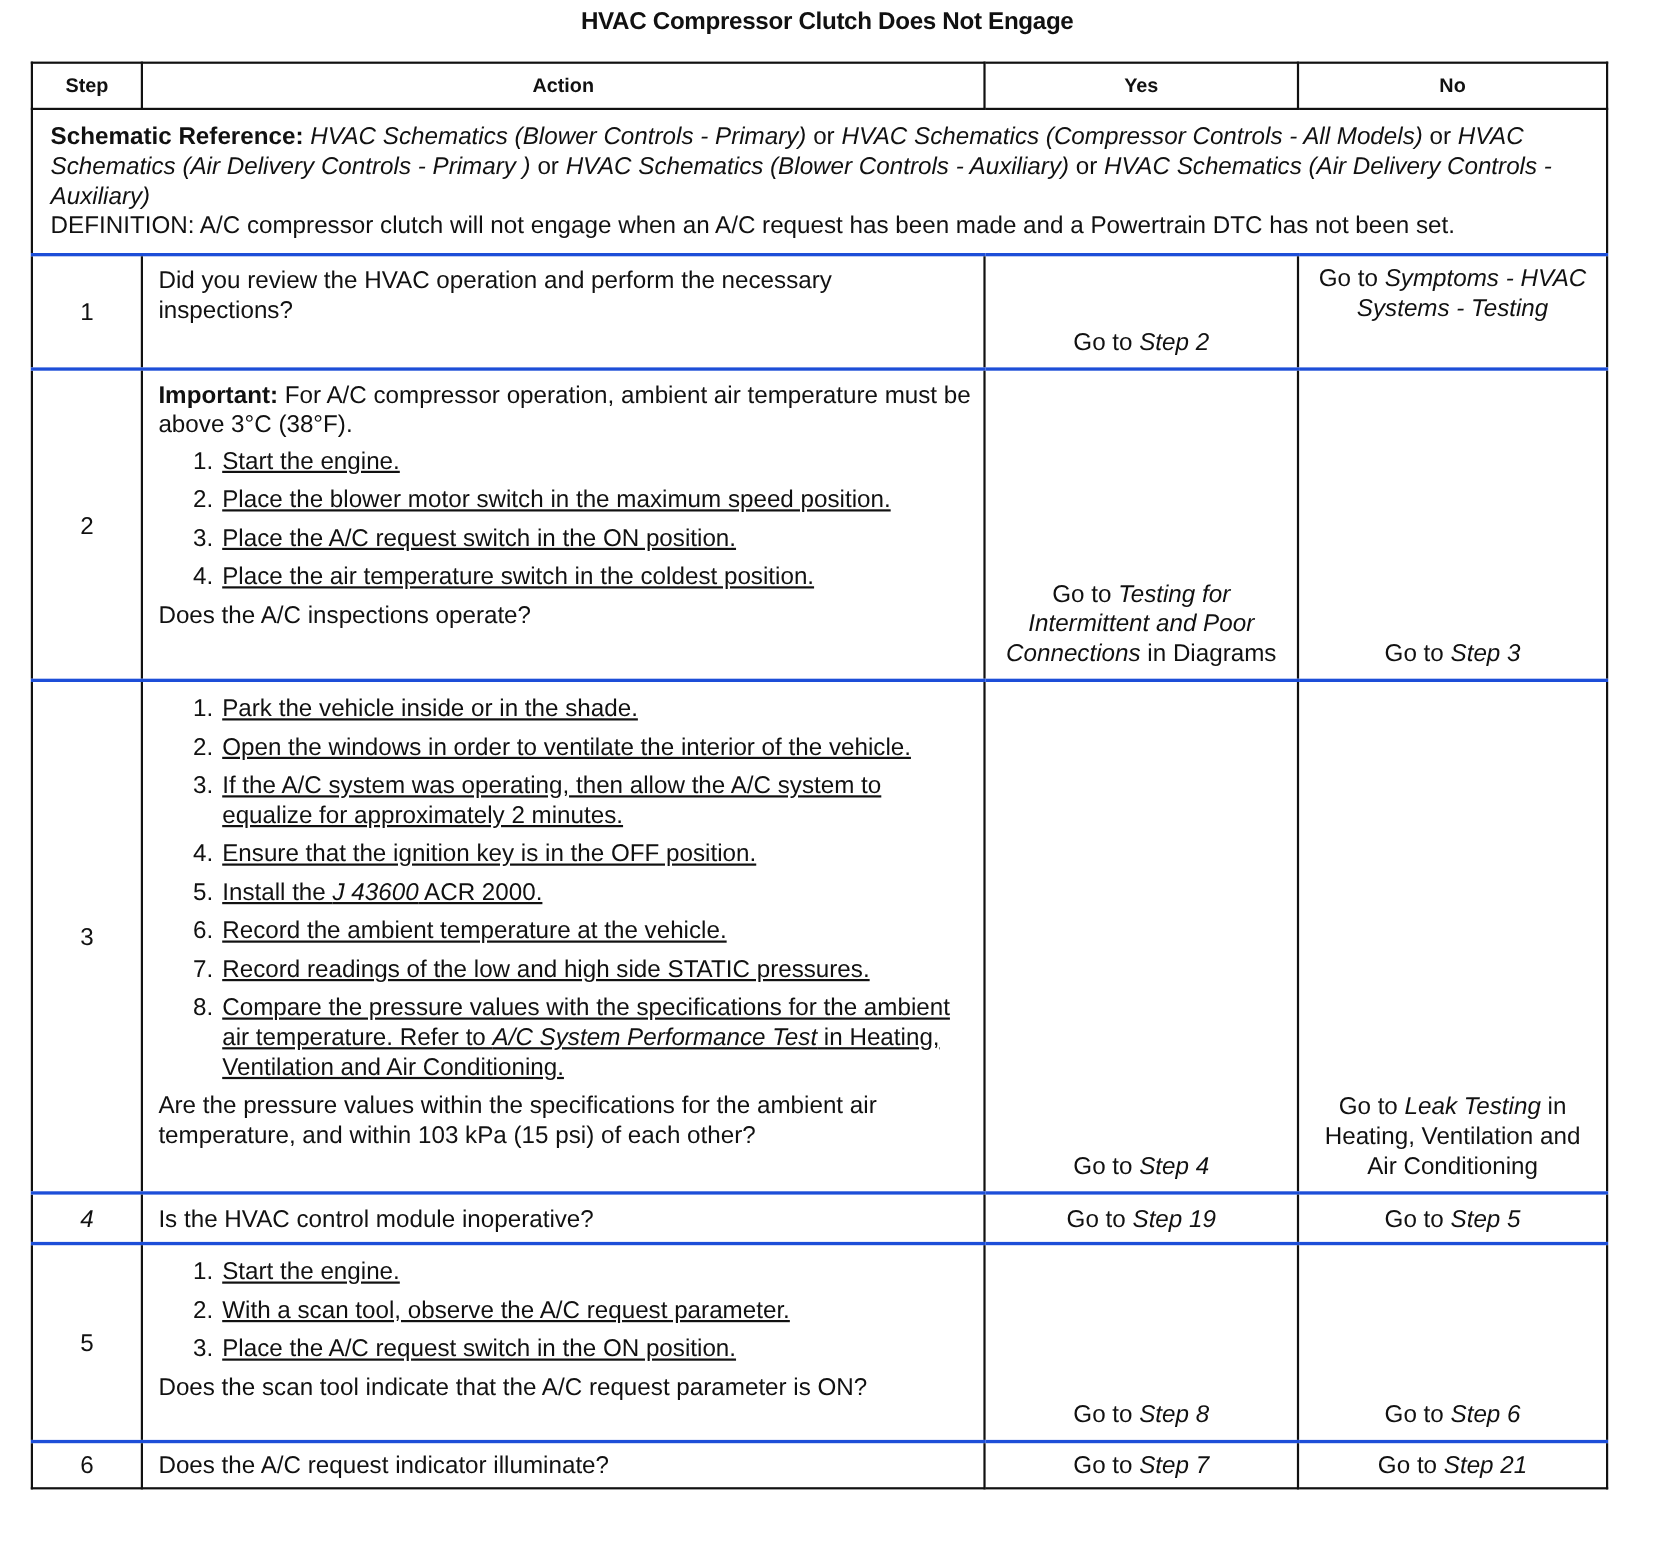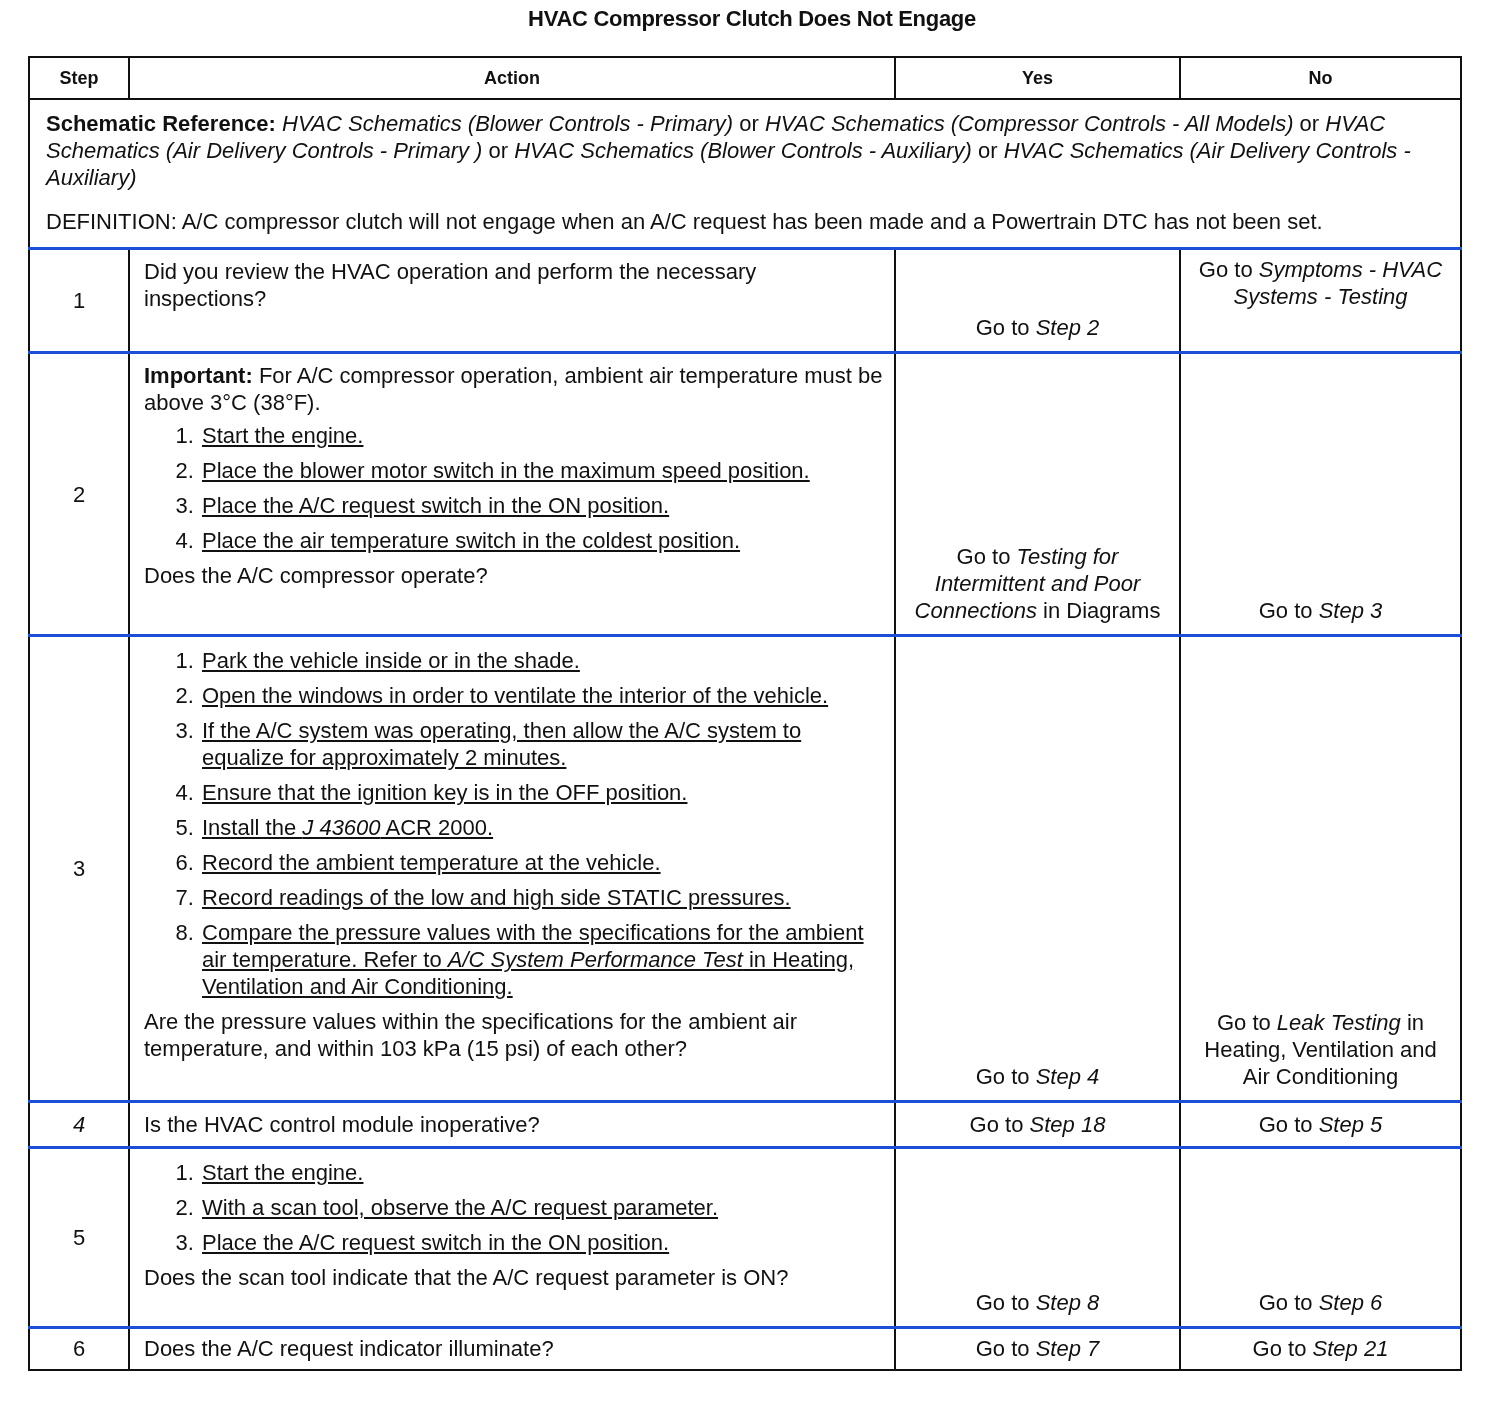--- a/index.html
+++ b/index.html
@@ -23,21 +23,21 @@
   col.c-step { width: 100px; }
   col.c-action { width: 766px; }
   col.c-yes { width: 285px; }
   col.c-no { width: 281px; }
   th { font-weight: bold; font-size: 18px; height: 40px; vertical-align: middle !important; }
   td.step { text-align: center; vertical-align: middle !important; }
   td.step.ital { font-style: italic; }
   td.action { padding: 8px 10px 10px 14px !important; vertical-align: top !important; }
   td.yes, td.no { text-align: center; padding: 8px 8px 10px 8px !important; }
   td.schem { padding: 10px 16px 12px 16px !important; vertical-align: top !important; }
-  .schem-p { margin: 0 0 17px 0; }
+  .schem-p { margin: 0 0 0 0; }
   .def-p { margin: 0; }
   b { font-weight: bold; }
   i { font-style: italic; }
   ol { margin: 6px 0 6px 0; padding-left: 56px; text-decoration: underline; }
   ol li { margin: 0 0 8px 0; padding-left: 2px; }
   .q { margin: 0; }
   .top-q { margin: 0 0 0 0; }
 </style>
 </head>
 <body>
@@ -97,21 +97,21 @@
       <td class="action">
         <p class="q">
           <b>Important:</b><span> For A/C compressor operation, ambient air temperature must be above 3°C (38°F).</span>
         </p>
         <ol>
           <li>Start the engine.</li>
           <li>Place the blower motor switch in the maximum speed position.</li>
           <li>Place the A/C request switch in the ON position.</li>
           <li>Place the air temperature switch in the coldest position.</li>
         </ol>
-        <p class="q">Does the A/C compressor operate?</p>
+        <p class="q">Does the A/C inspections operate?</p>
       </td>
       <td class="yes">
         <span>Go to </span><i>Testing for Intermittent and Poor Connections</i><span> in Diagrams</span>
       </td>
       <td class="no">
         <span>Go to </span><i>Step 3</i>
       </td>
     </tr>
 
     <tr class="sep" style="height:466px">
@@ -136,21 +136,21 @@
         <span>Go to </span><i>Leak Testing</i><span> in Heating, Ventilation and Air Conditioning</span>
       </td>
     </tr>
 
     <tr class="sep" style="height:46px">
       <td class="step ital">4</td>
       <td class="action" style="vertical-align:middle !important;padding-top:4px !important;padding-bottom:4px !important">
         <p class="q">Is the HVAC control module inoperative?</p>
       </td>
       <td class="yes" style="vertical-align:middle;padding-top:4px !important;padding-bottom:4px !important">
-        <span>Go to </span><i>Step 18</i>
+        <span>Go to </span><i>Step 19</i>
       </td>
       <td class="no" style="vertical-align:middle;padding-top:4px !important;padding-bottom:4px !important">
         <span>Go to </span><i>Step 5</i>
       </td>
     </tr>
 
     <tr class="sep" style="height:180px">
       <td class="step">5</td>
       <td class="action">
         <ol style="margin-top:2px">

